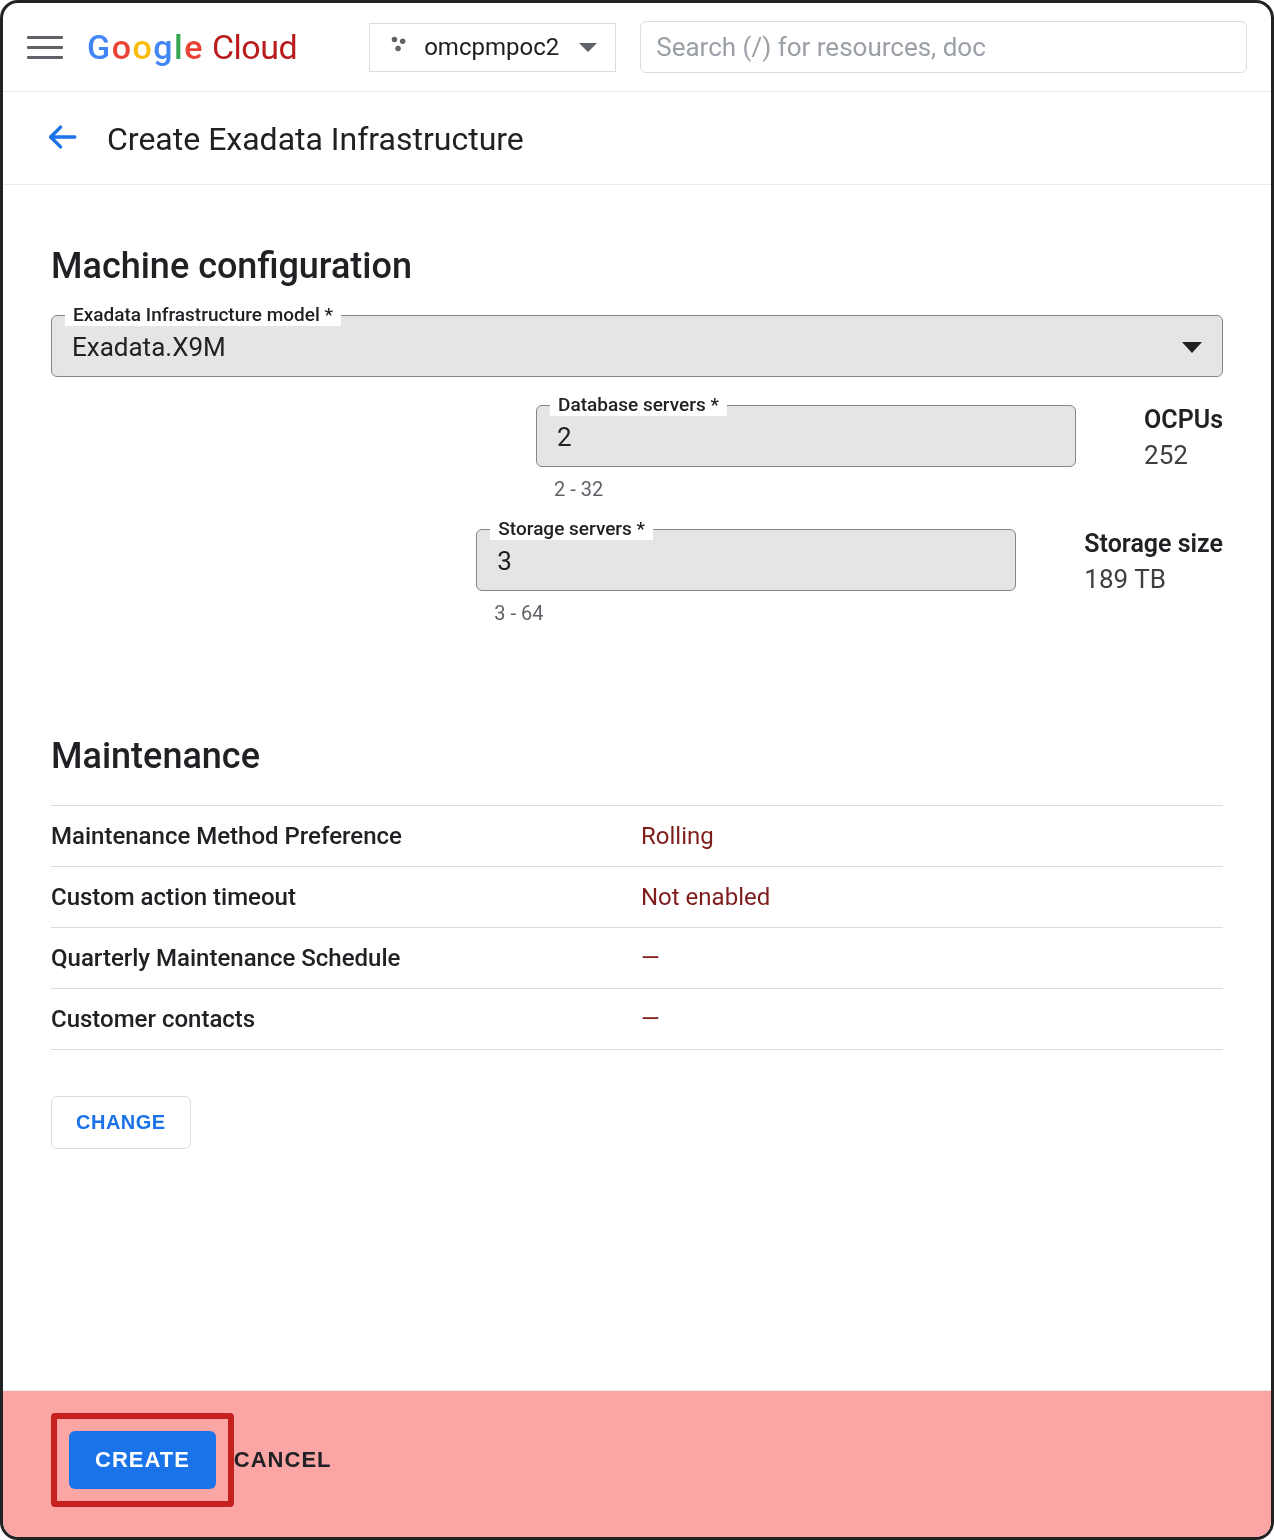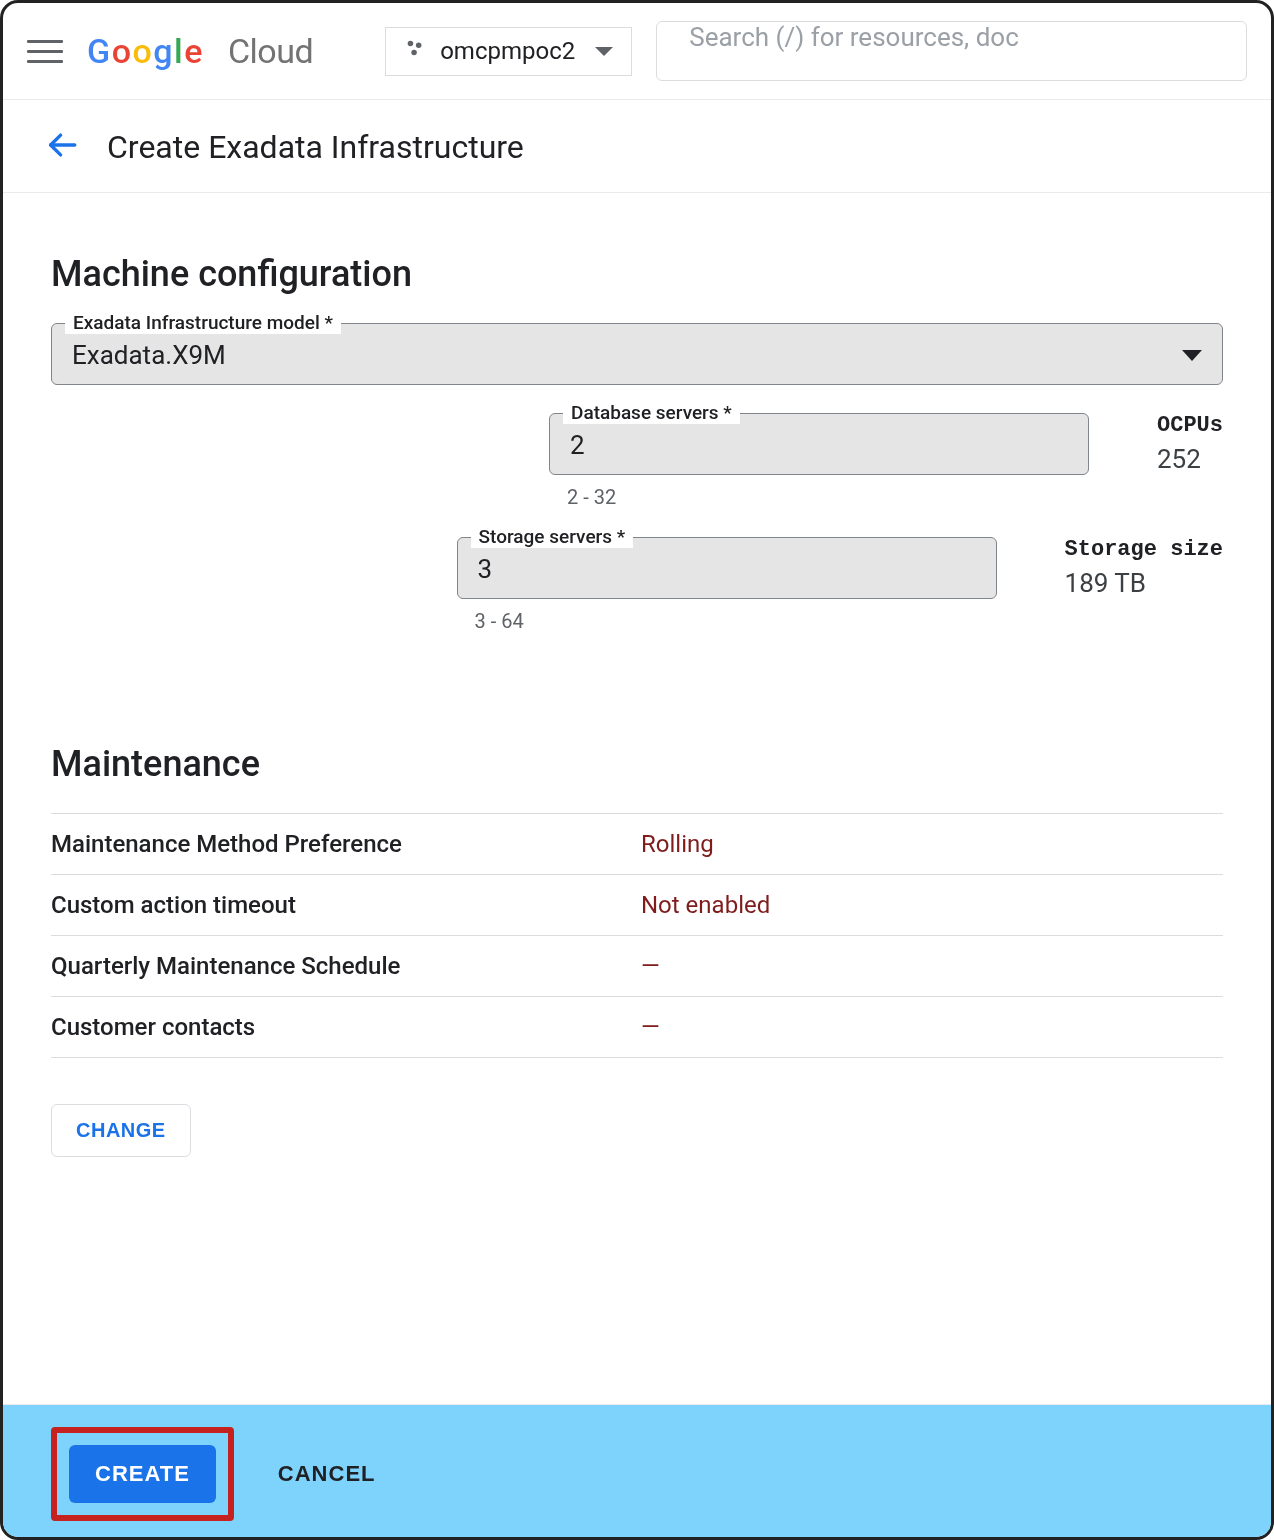--- a/index.html
+++ b/index.html
@@ -31,21 +31,21 @@
     .logo {
       display: flex; align-items: baseline; gap: 2px;
       font-size: 34px; letter-spacing: -0.5px;
     }
     .logo .g1 { color: #4285F4; font-weight: 500; }
     .logo .o1 { color: #EA4335; font-weight: 500; }
     .logo .o2 { color: #FBBC05; font-weight: 500; }
     .logo .g2 { color: #4285F4; font-weight: 500; }
     .logo .l  { color: #34A853; font-weight: 500; }
     .logo .e  { color: #EA4335; font-weight: 500; }
-    .logo .cloud { color: #737373; font-weight: 400; margin-left: 24px; }
+    .logo .cloud { color: #b91c1c; font-weight: 400; margin-left: 8px; }
     .project-selector {
       border: 1px solid #dadce0;
       border-radius: 0;
       height: 49px;
       padding: 0 18px;
       display: flex; align-items: center; gap: 14px;
       font-size: 24px;
       cursor: pointer;
       margin-left: 48px;
     }
@@ -54,23 +54,23 @@
       width: 0; height: 0;
       border-left: 9px solid transparent;
       border-right: 9px solid transparent;
       border-top: 9px solid #5f6368;
       margin-left: 6px;
     }
     .search-box {
       flex: 1;
       border: 1px solid #dadce0;
       border-radius: 6px;
-      height: 60px;
-      display: flex; 
-      padding: 0 32px;
+      height: 52px;
+      display: flex; align-items: center;
+      padding: 0 15px;
       font-size: 26px;
       color: #9aa0a6;
       overflow: hidden;
       white-space: nowrap;
     }
     
     .page-titlebar {
       display: flex; align-items: center; gap: 28px;
       padding: 28px 16px 26px 42px;
       border-bottom: 1px solid #e8eaed;
@@ -111,21 +111,21 @@
       color: #5f6368;
       margin: 10px 0 0 18px;
     }
     .model-row { width: 100%; margin-bottom: 28px; }
     .two-col {
       display: flex; gap: 68px; align-items: flex-start;
       margin-top: 10px; margin-bottom: 28px; justify-content: flex-end;
     }
     .two-col .left { width: 540px; }
     .two-col .right { padding-top: 0; }
-    .readonly-label { font-size: 22px; font-weight: 600; margin-bottom: 6px; font-family: Liberation Mono, monospace; }
+    .readonly-label { font-size: 25px; font-weight: 600; margin-bottom: 6px; }
     .readonly-value { font-size: 26px; color: #3c4043; }
     .dropdown-arrow {
       width: 0; height: 0;
       border-left: 10px solid transparent;
       border-right: 10px solid transparent;
       border-top: 11px solid #202124;
     }
     
     .kv-table { width: 100%; border-top: 1px solid #dadce0; }
     .kv-row {
@@ -145,24 +145,24 @@
       letter-spacing: 0.5px;
       font-size: 20px;
       padding: 14px 24px;
       border-radius: 6px;
       cursor: pointer;
     }
     
     .footer-actions {
       position: absolute;
       left: 0; right: 0; bottom: 0;
-      padding: 22px 48px 16px 48px;
-      display: flex; align-items: center; gap: 44px;
+      padding: 22px 48px 30px 48px;
+      display: flex; align-items: center; 
       border-top: 1px solid #e8eaed;
-      background: #7dd3fc;
+      background: #fca5a5;
     }
     .create-highlight {
       border: 6px solid #c5221f;
       border-radius: 4px;
       padding: 12px;
       display: inline-flex;
     }
     .primary-btn {
       background: #1a73e8;
       color: #fff;

